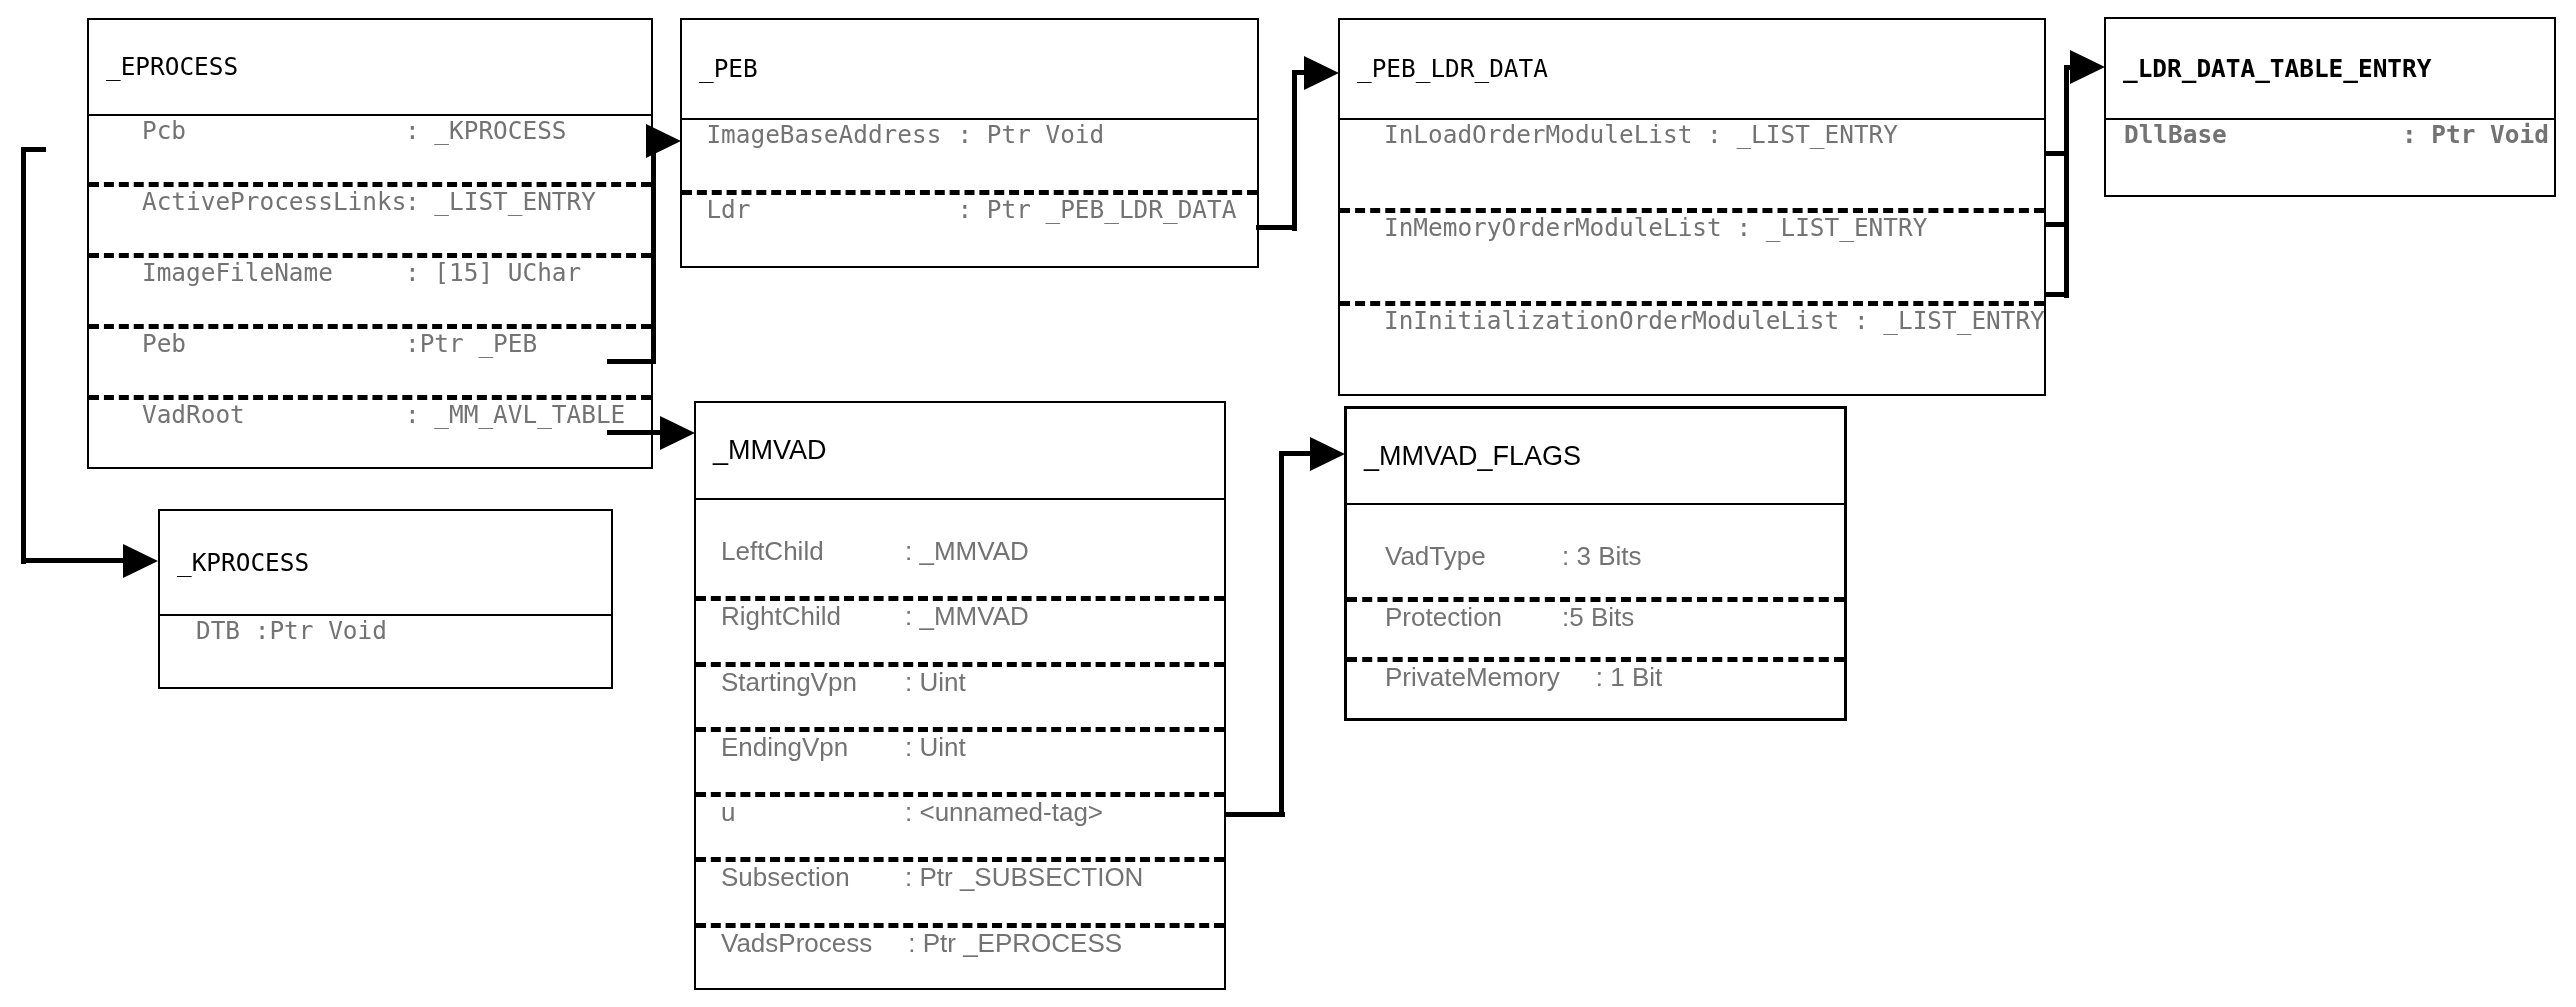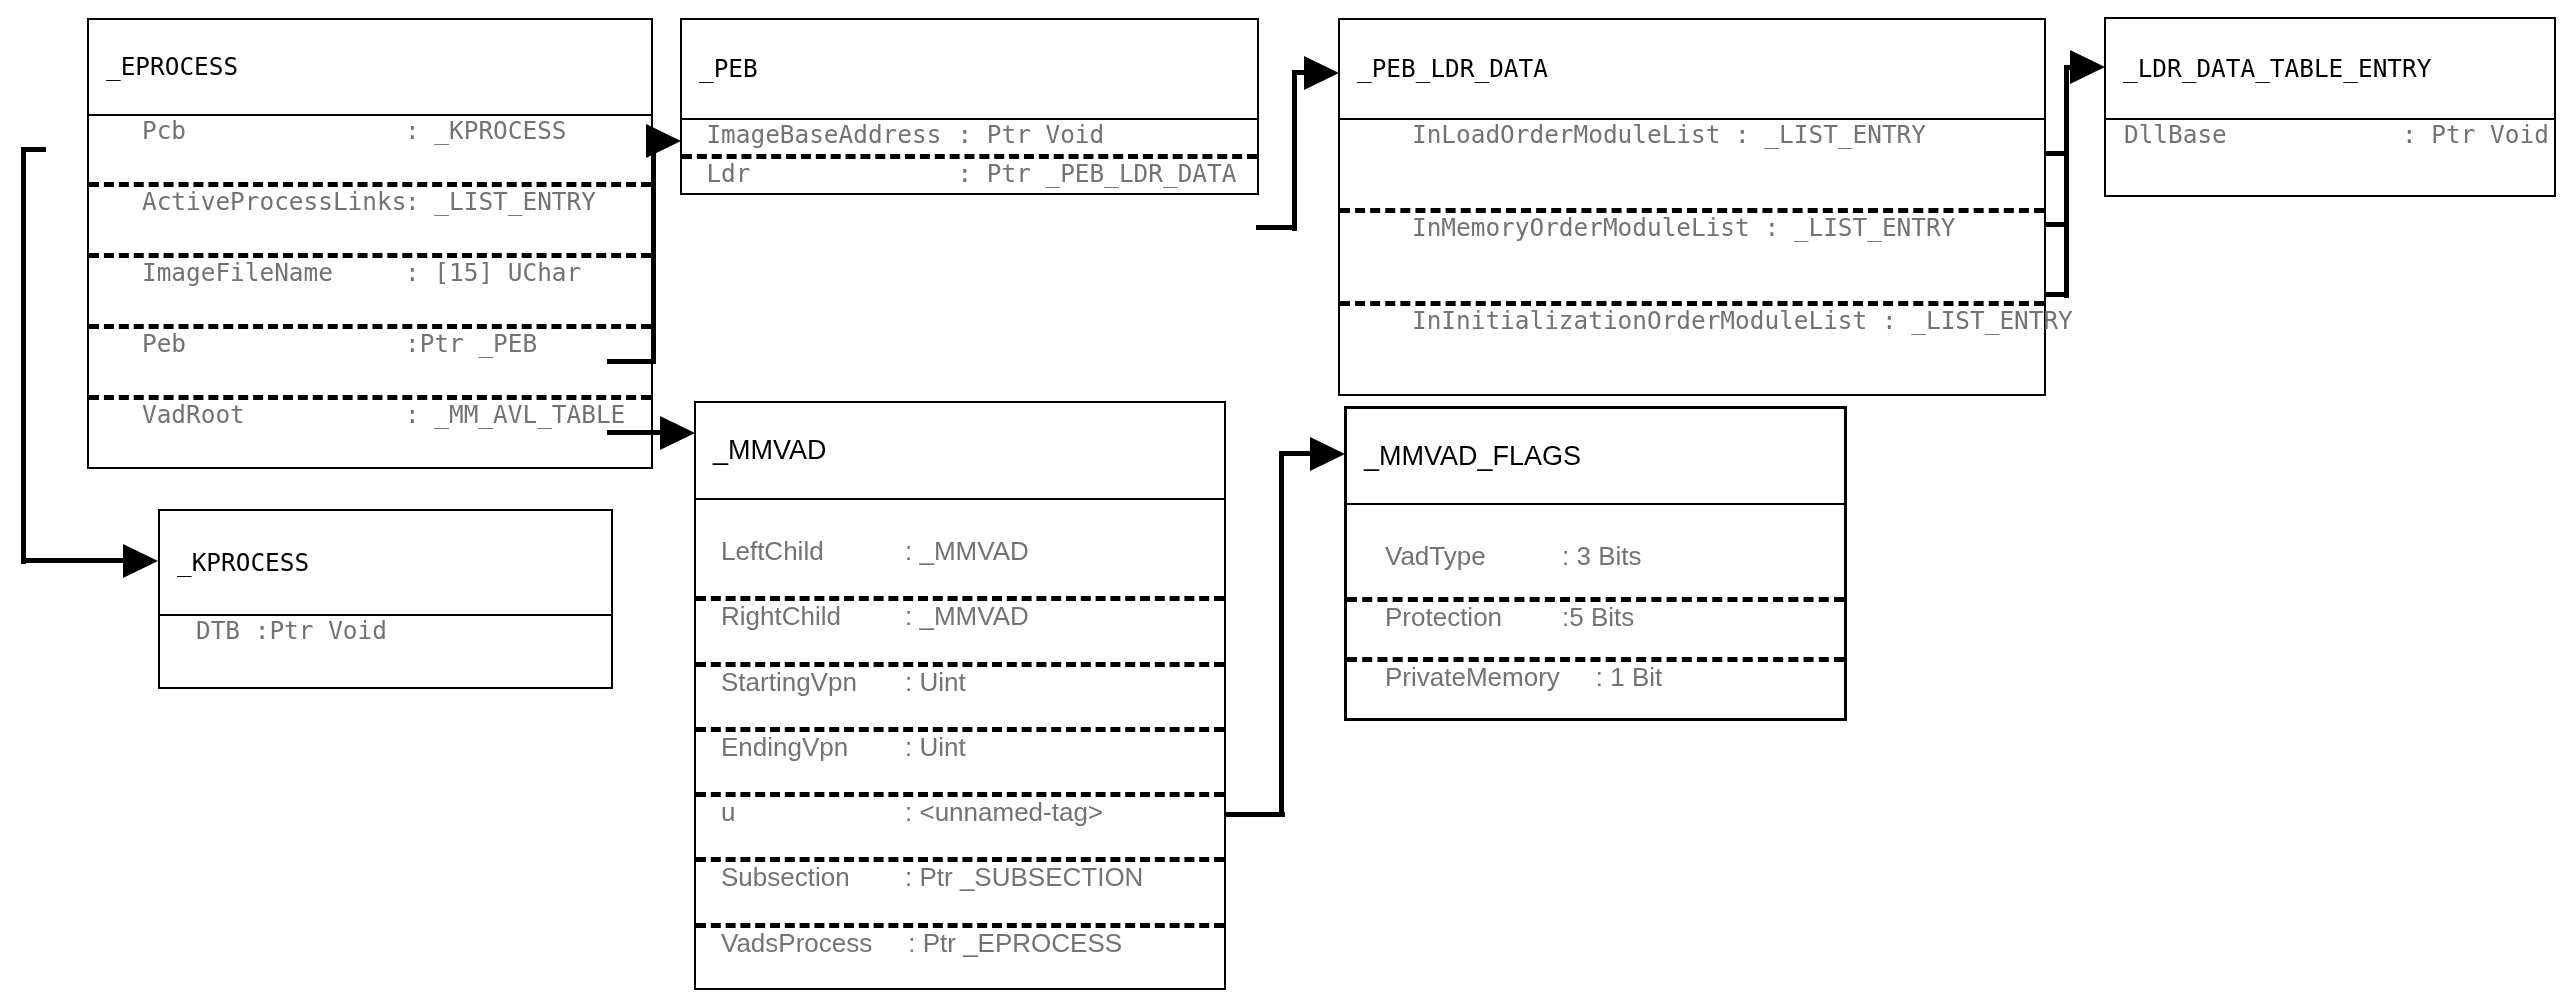--- a/index.html
+++ b/index.html
@@ -20,30 +20,30 @@
   .sans, .sans .title, .sans .row{font-family:Liberation Sans, sans-serif;gap:36px;}
   .sans .row{font-size:26px;}
   .sans .title{font-size:27px;}
 
   
   #box-eprocess{left:43px;top:17.5px;width:566px;height:451px;margin-left:44px;}
   #box-eprocess .title{height:94px;}
   #box-eprocess .row{padding-left:53px;}
   #box-eprocess .fname{width:263px;}
 
-  #box-peb{left:680px;top:17.5px;width:579px;height:177px;}
+  #box-peb{left:680px;top:17.5px;width:579px;height:250px;}
   #box-peb .title{height:98px;}
   #box-peb .row{padding-left:24.4px;}
   #box-peb .fname{width:251px;}
 
   #box-pebldr{left:1338px;top:17.5px;width:708px;height:378px;}
   #box-pebldr .title{height:98px;}
-  #box-pebldr .row{padding-left:72px;}
-
-  #box-ldrentry{left:2104px;top:17px;width:452px;height:180px;}
+  #box-pebldr .row{padding-left:44px;}
+
+  #box-ldrentry{left:2104px;top:17px;width:452px;height:180px;font-weight:bold;}
   #box-ldrentry .title{height:99px;}
   #box-ldrentry .row{padding-left:18px;}
   #box-ldrentry .fname{width:278px;}
 
   #box-kprocess{left:158px;top:509px;width:455px;height:180px;}
   #box-kprocess .title{height:103px;}
   #box-kprocess .row{padding-left:36px;border-radius:21px;}
 
   #box-mmvad{left:694px;top:401px;width:532px;height:589px;}
   #box-mmvad .title{height:95px;}

